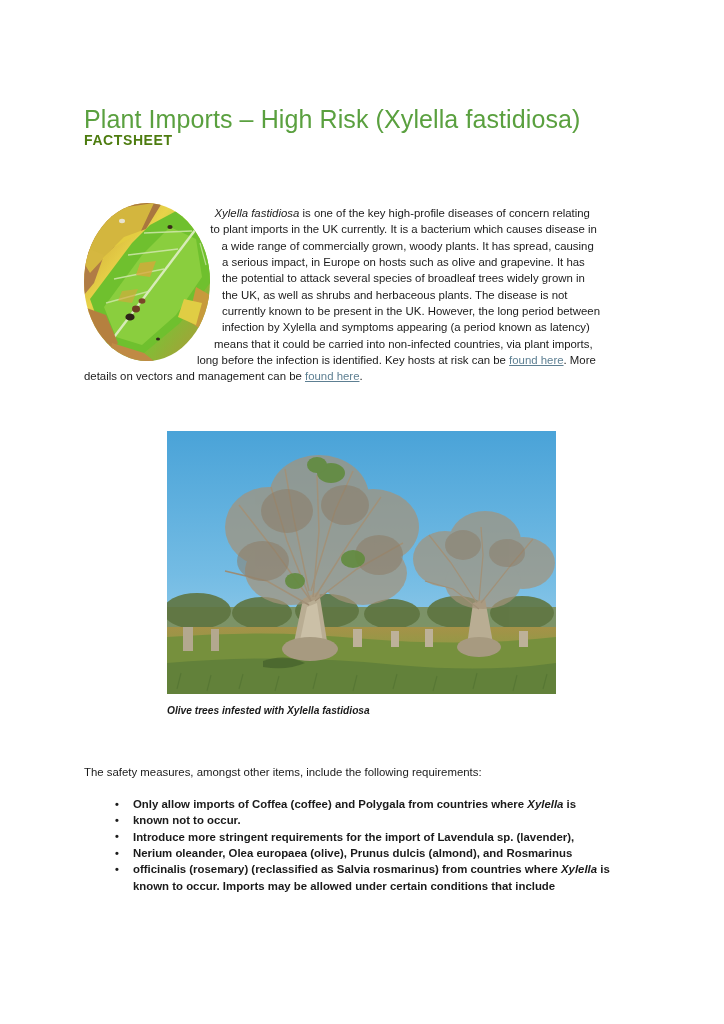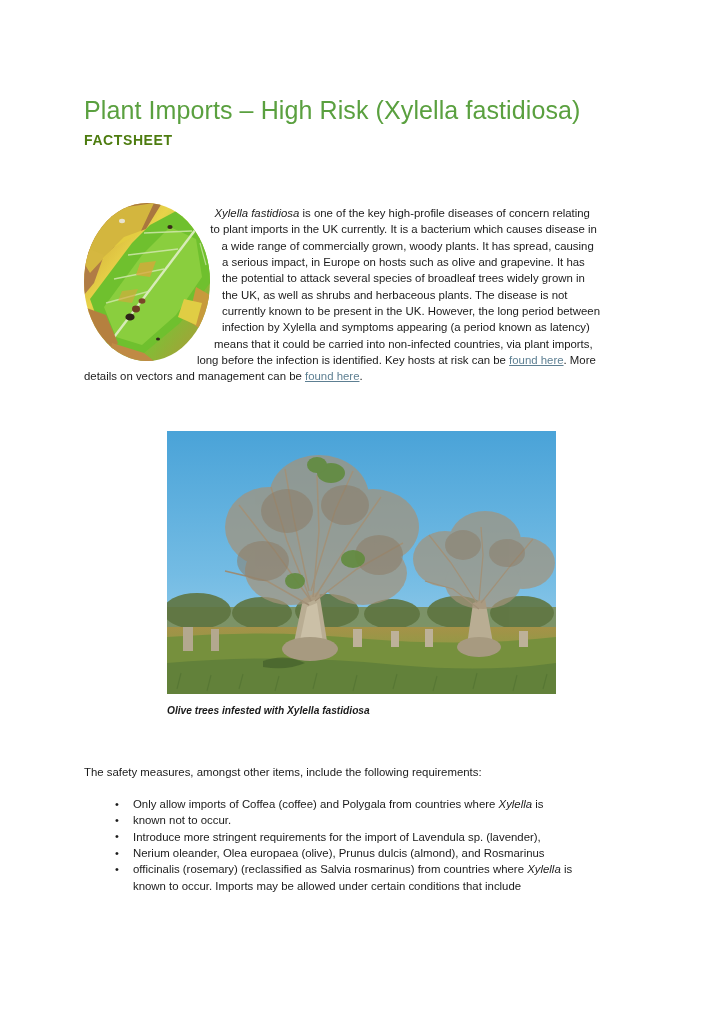--- a/index.html
+++ b/index.html
@@ -19,21 +19,21 @@
   .page {
     position: absolute;
     inset: 0;
     background: #ffffff;
   }
 
   
   .doc-title {
     position: absolute;
     left: 84px;
-    top: 96px;
+    top: 105px;
     font-size: 25px;
     font-weight: 400;
     color: #5aa03f;
     letter-spacing: 0.1px;
     white-space: nowrap;
   }
   .doc-subtitle {
     position: absolute;
     left: 84px;
     top: 132px;
@@ -114,20 +114,21 @@
   .measures-list {
     position: absolute;
     left: 84px;
     top: 796px;
     width: 520px;
     margin: 0;
     padding: 0;
     list-style: none;
     font-size: 11.4px;
     line-height: 16.35px;
+    font-weight: bold;
   }
   .measures-list li {
     position: relative;
     padding-left: 49px;
     white-space: nowrap;
   }
   .measures-list li.bulleted::before {
     content: "\2022";
     position: absolute;
     left: 31px;

